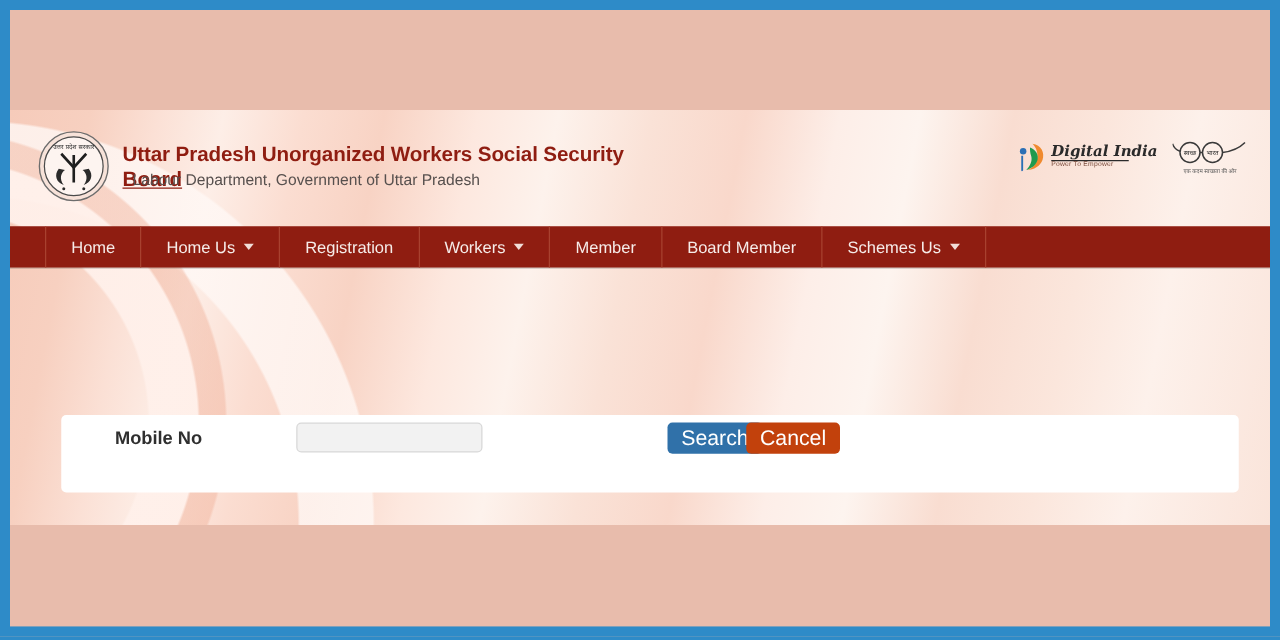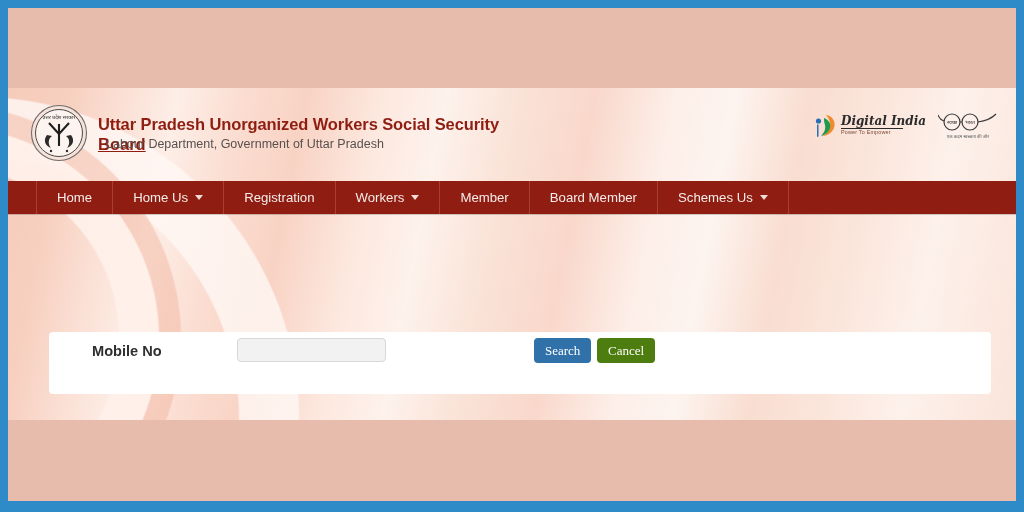--- a/index.html
+++ b/index.html
@@ -256,28 +256,28 @@
     outline: none;
   }
 
   .btn {
     position: absolute;
     top: 6px;
     height: 25px;
     border: none;
     border-radius: 4px;
     color: #fff;
-    font-family: Liberation Serif, serif;
-    font-size: 13px;
+    font-family: Liberation Sans, sans-serif;
+    font-size: 17px;
     cursor: pointer;
     line-height: 25px;
     padding: 0 11px;
   }
   #btn-search { left: 485px; background: #3071a9; }
-  #btn-cancel { left: 548px; background: #4d7c0f; }
+  #btn-cancel { left: 548px; background: #c2410c; }
 </style>
 </head>
 <body>
 
 <div id="page-frame">
 
   <div id="top-band"></div>
   <div id="bottom-band"></div>
 
   <div id="site">

